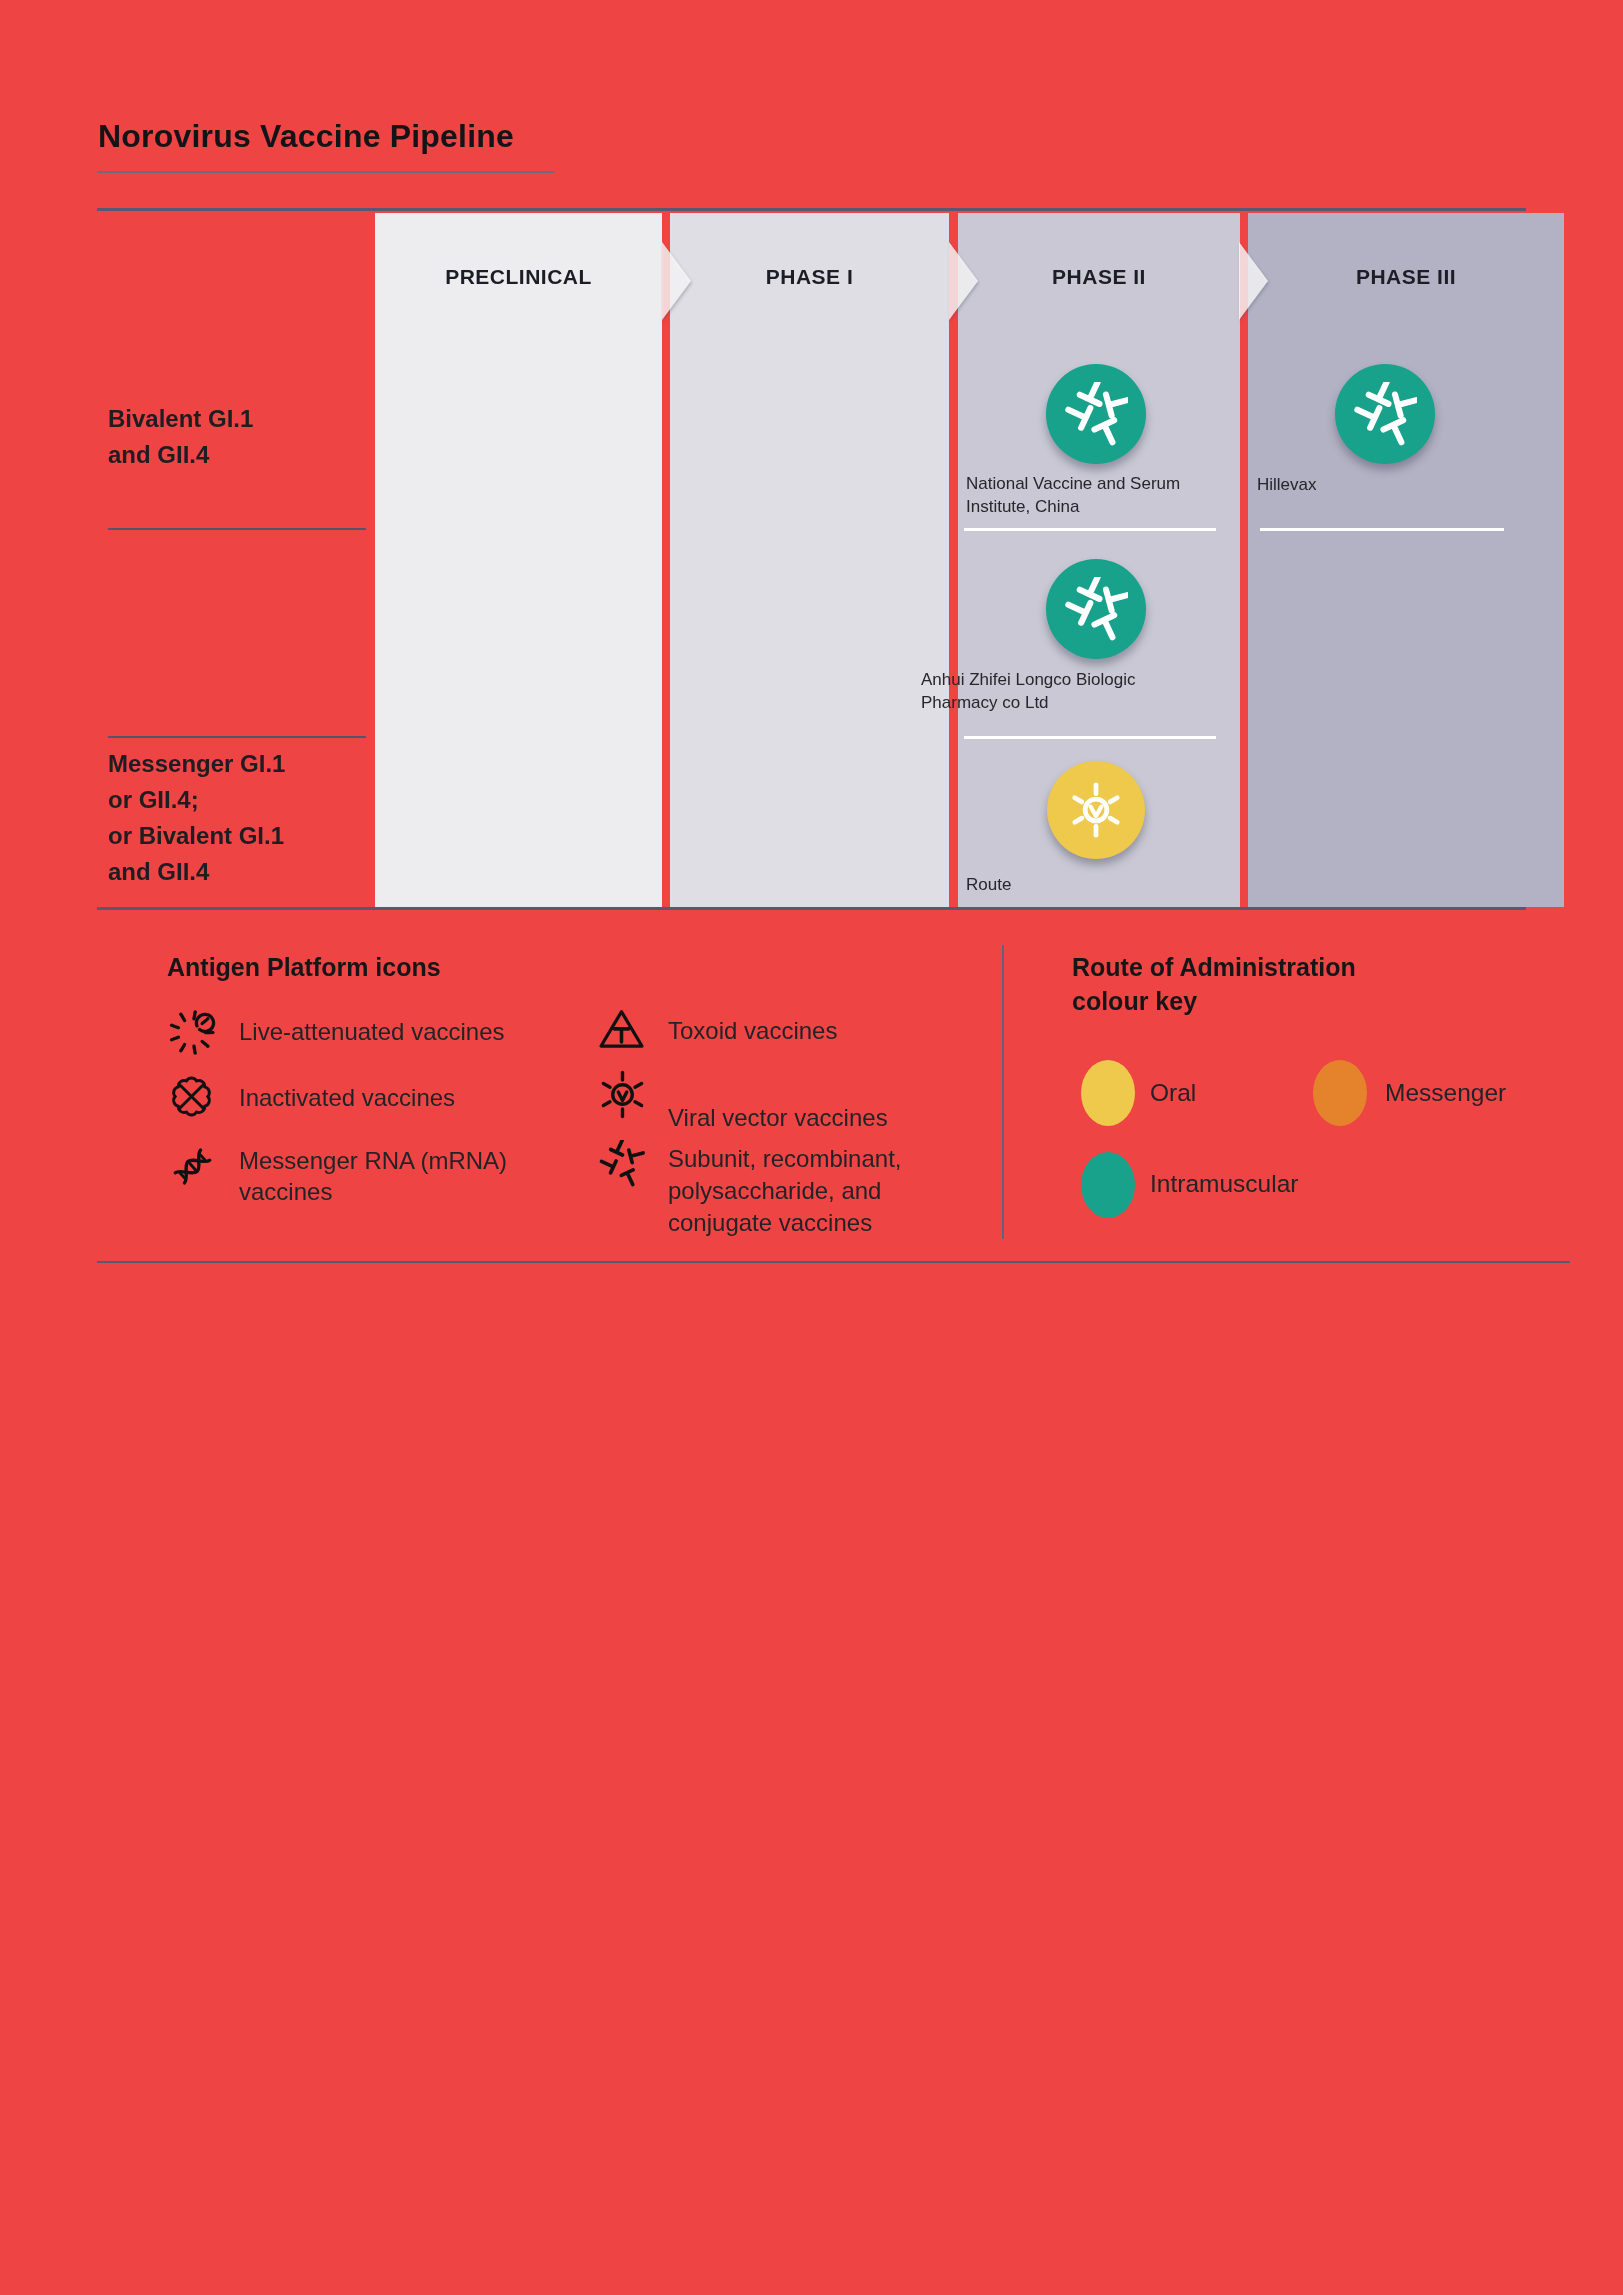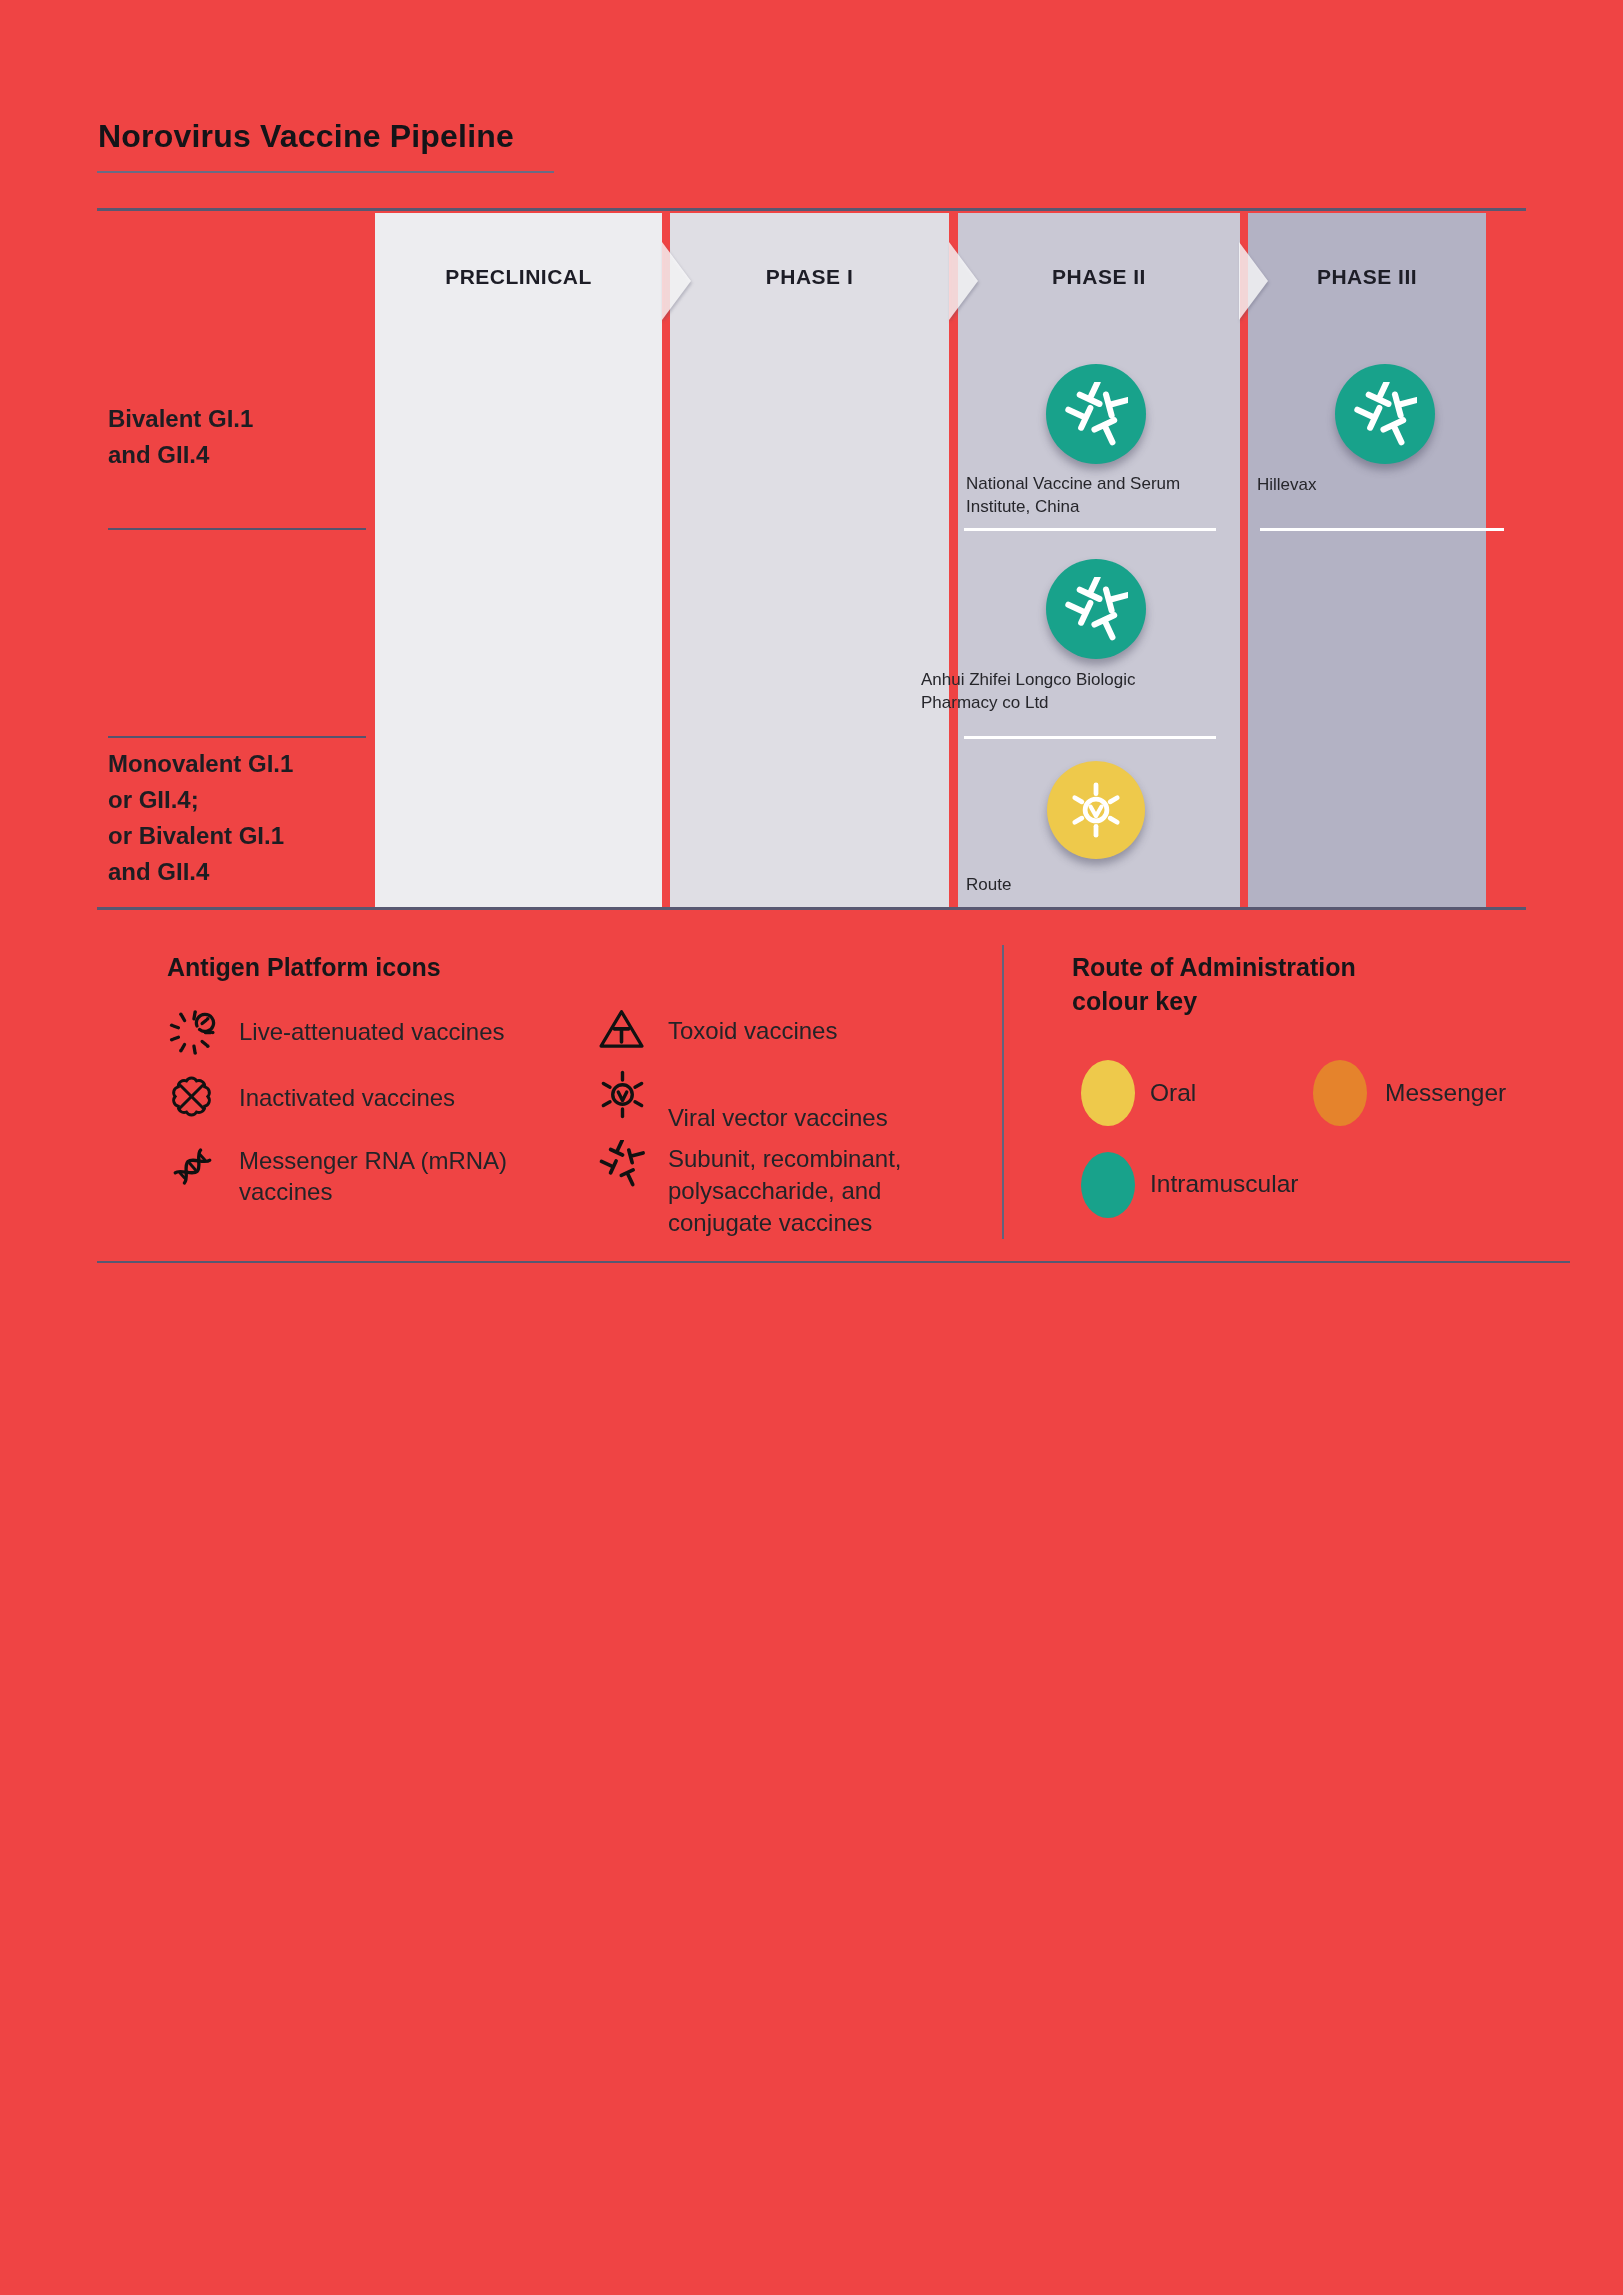--- a/index.html
+++ b/index.html
@@ -41,38 +41,38 @@
 
   <div class="phase-col" style="left: 375px; width: 287px; background-color: rgb(237, 237, 240);">
     <div class="phase-header">PRECLINICAL</div>
   </div>
   <div class="phase-col" style="left: 670px; width: 279px; background-color: rgb(223, 222, 228);">
     <div class="phase-header">PHASE I</div>
   </div>
   <div class="phase-col" style="left: 958px; width: 282px; background-color: rgb(201, 200, 212);">
     <div class="phase-header">PHASE II</div>
   </div>
-  <div class="phase-col" style="left: 1248px; width: 238px; background-color: rgb(179, 178, 196);">
+  <div class="phase-col" style="left: 1248px; width: 316px; background-color: rgb(179, 178, 196);">
     <div class="phase-header">PHASE III</div>
   </div>
 
   <div class="chev" style="left:662px;top:242px;"></div>
   <div class="chev" style="left:949px;top:242px;"></div>
   <div class="chev" style="left:1239px;top:242px;"></div>
 
   <div class="abs row-label" style="left:108px;top:401px;width:262px;">
     <div>Bivalent GI.1</div>
     <div>and GII.4</div>
   </div>
   <div class="row-divider" style="left:108px;top:528px;width:258px;"></div>
 
   <div class="row-divider" style="left:108px;top:736px;width:258px;"></div>
 
   <div class="abs row-label" style="left:108px;top:746px;width:279px;">
-    <div>Monovalent GI.1</div>
+    <div>Messenger GI.1</div>
     <div>or GII.4;</div>
     <div>or Bivalent GI.1</div>
     <div>and GII.4</div>
   </div>
 
   <div class="entry-circle" style="left: 1046px; top: 364px; background-color: rgb(24, 162, 139);">
     <span>
       <svg width="64" height="64" viewBox="0 0 100 100" fill="none" stroke="currentColor" stroke-width="9.5" stroke-linecap="round">
         <g transform="translate(40,27) rotate(205)">
             <path d="M-17 0H17M0 0V30"></path>

